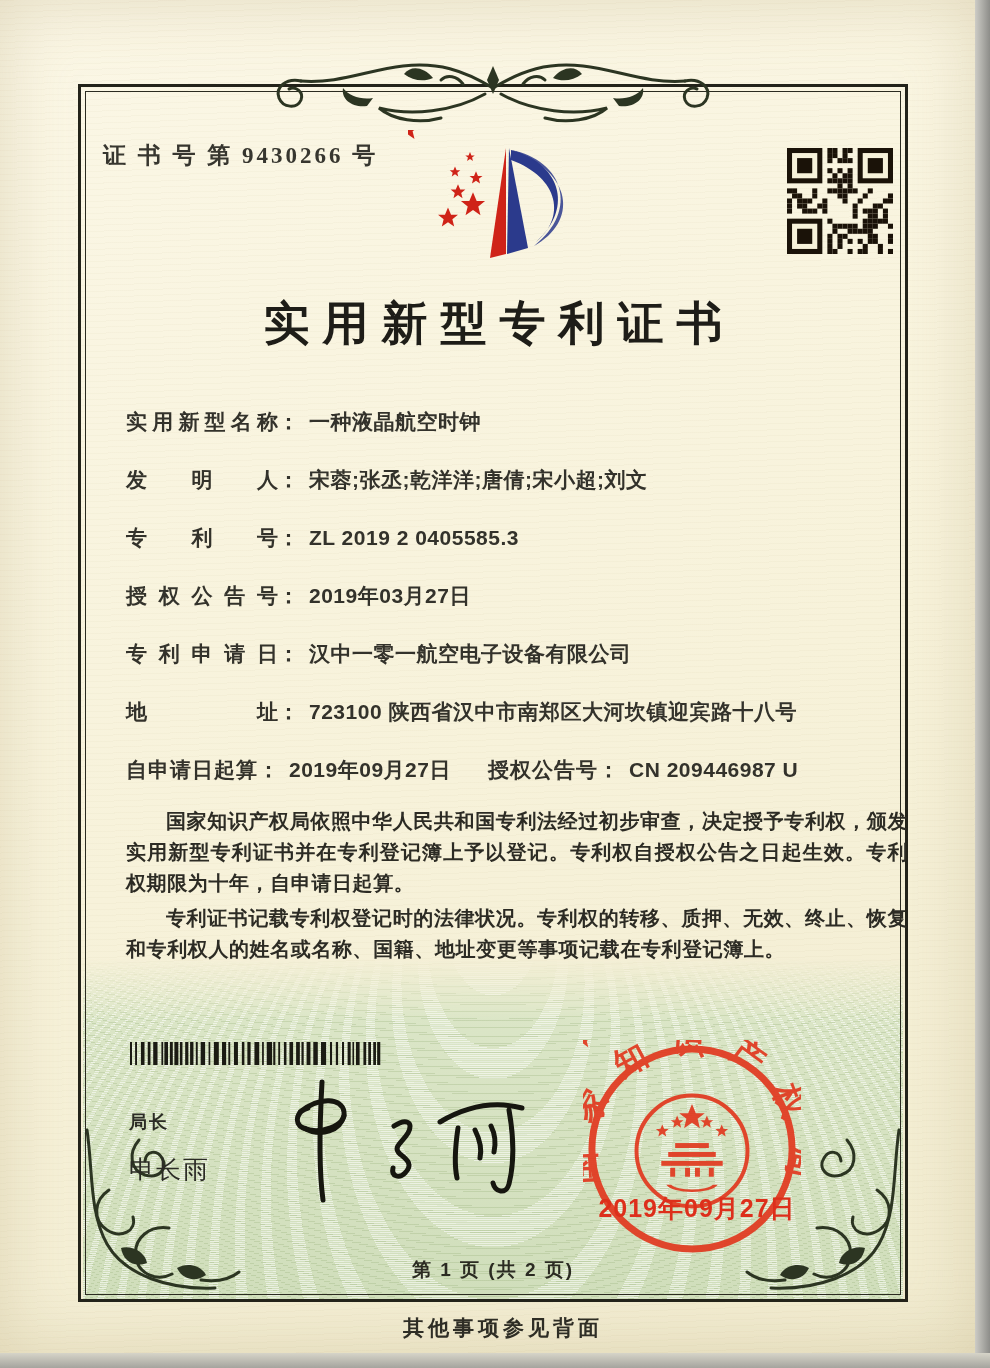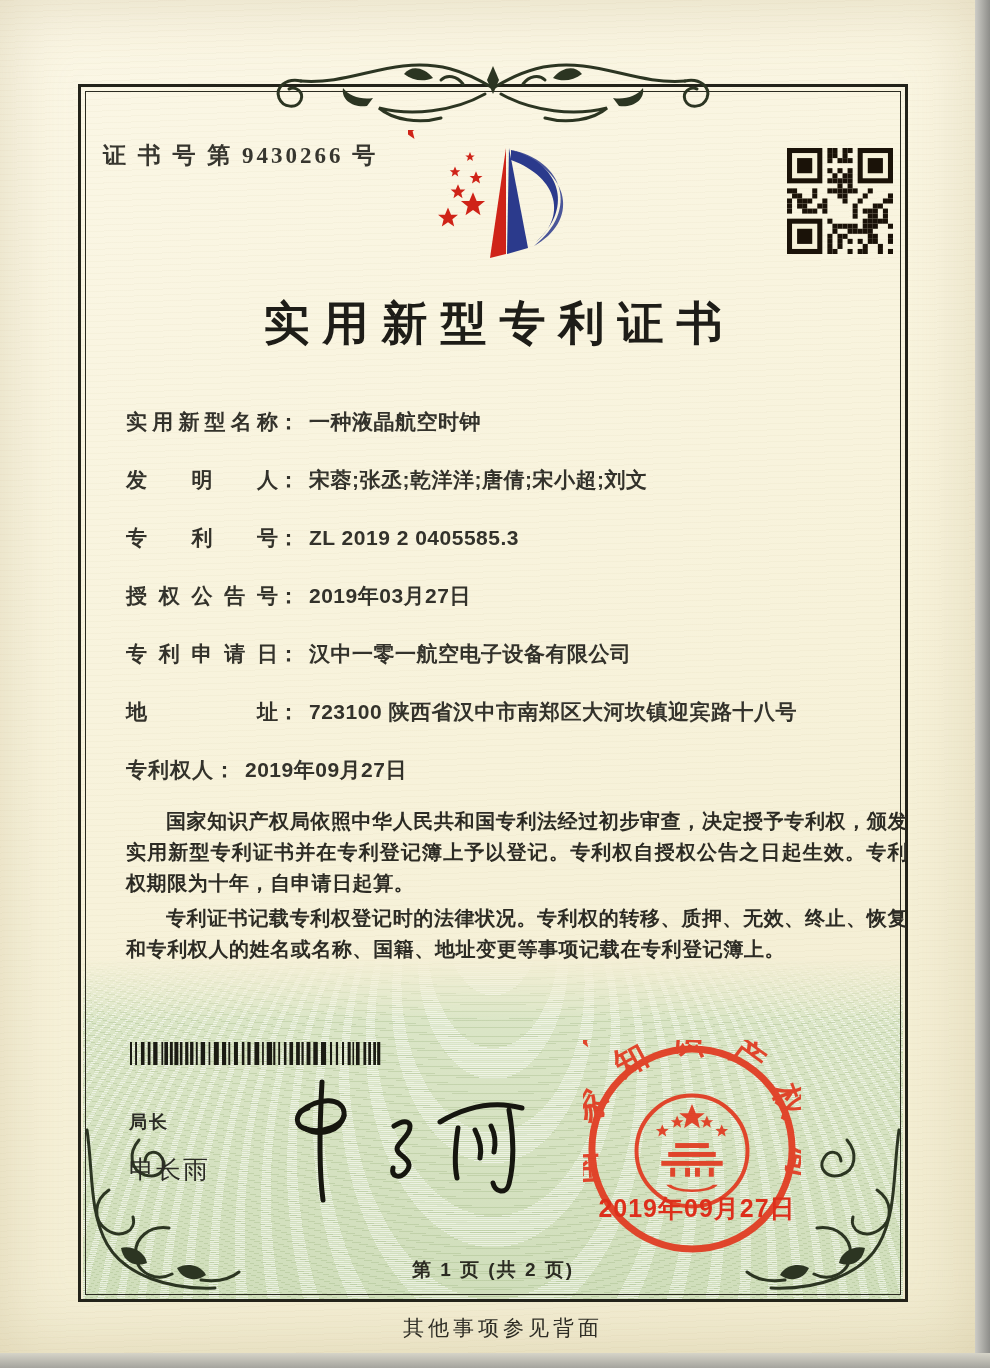--- a/index.html
+++ b/index.html
@@ -50,21 +50,21 @@
   .barcode { position:absolute; left:130px; top:1042px; width:252px; height:23px; }
   .director-title { position:absolute; left:129px; top:1110px; font-size:18px; font-weight:700; color:#2b2b25; letter-spacing:2px; }
   .director-name { position:absolute; left:129px; top:1153px; font-size:25px; font-weight:400; color:#2b2b25; letter-spacing:2px; }
   .signature { position:absolute; left:262px; top:1068px; width:280px; height:140px; }
   .seal { position:absolute; left:583px; top:1040px; width:218px; height:218px; opacity:0.93; }
   .seal-date { position:absolute; left:575px; top:1192px; width:244px; text-align:center;
     font-size:25px; font-weight:700; color:#dd2f1b; letter-spacing:1px; white-space:nowrap; }
   .page-info { position:absolute; left:78px; top:1257px; width:830px; text-align:center;
     font-size:19px; color:#2b2b22; font-weight:700; letter-spacing:2px; }
   .footer-note { position:absolute; left:0; top:1314px; width:976px; text-align:center;
-    font-family:"Liberation Serif", serif; font-size:21px; font-weight:400;
+    font-family:"Liberation Serif", serif; font-size:21px; font-weight:700;
     color:#2e2d25; letter-spacing:4px;padding-left:30px; }
   .ornament-top { position:absolute; left:78px; top:52px; width:830px; height:74px; }
   .corner-bl { position:absolute; left:81px; top:1128px; width:178px; height:174px; }
   .corner-br { position:absolute; left:727px; top:1128px; width:178px; height:174px; transform:scaleX(-1); }
 </style>
 </head>
 <body>
 
 <div class="photo">
   <div class="paper">
@@ -277,21 +277,24 @@
       <div class="field-row" style="top:174px">
         <span class="flabel">授权公告号</span><span class="fcolon">：</span><span class="fvalue">2019年03月27日</span>
       </div>
       <div class="field-row" style="top:232px">
         <span class="flabel">专利申请日</span><span class="fcolon">：</span><span class="fvalue">汉中一零一航空电子设备有限公司</span>
       </div>
       <div class="field-row" style="top:290px">
         <span class="flabel">地址</span><span class="fcolon">：</span><span class="fvalue">723100 陕西省汉中市南郑区大河坎镇迎宾路十八号</span>
       </div>
       <div class="field-row" style="top:348px; width:780px">
-        <span class="flabel" style="width:auto; text-align-last:auto; letter-spacing:1px">专利权人</span><span class="fcolon">：</span><span class="fvalue">2019年09月27日</span>
+        <span class="flabel" style="width:auto; text-align-last:auto; letter-spacing:1px">自申请日起算</span><span class="fcolon">：</span><span class="fvalue">2019年09月27日</span>
+        <span class="pair2">
+          <span class="flabel">授权公告号</span><span class="fcolon">：</span><span class="fvalue">CN 209446987 U</span>
+        </span>
       </div>
     </div>
 
     <div class="body-text">
       <p>国家知识产权局依照中华人民共和国专利法经过初步审查，决定授予专利权，颁发实用新型专利证书并在专利登记簿上予以登记。专利权自授权公告之日起生效。专利权期限为十年，自申请日起算。</p>
       <p>专利证书记载专利权登记时的法律状况。专利权的转移、质押、无效、终止、恢复和专利权人的姓名或名称、国籍、地址变更等事项记载在专利登记簿上。</p>
     </div>
 
     <svg class="barcode" id="barcode-svg" viewBox="0 0 252 23" preserveAspectRatio="none">
         <rect x="0" y="0" width="1.9992022516667853" height="23" fill="#1b1b13"></rect>

